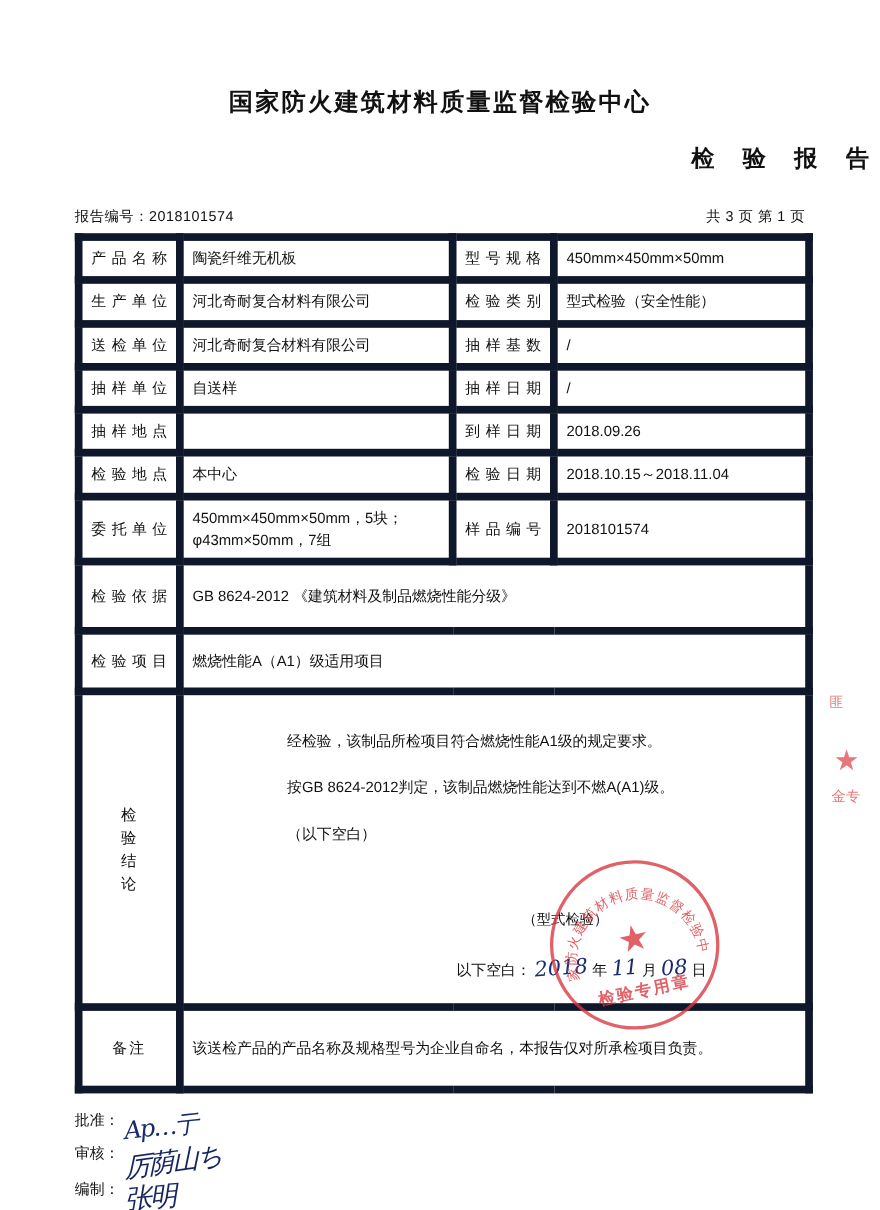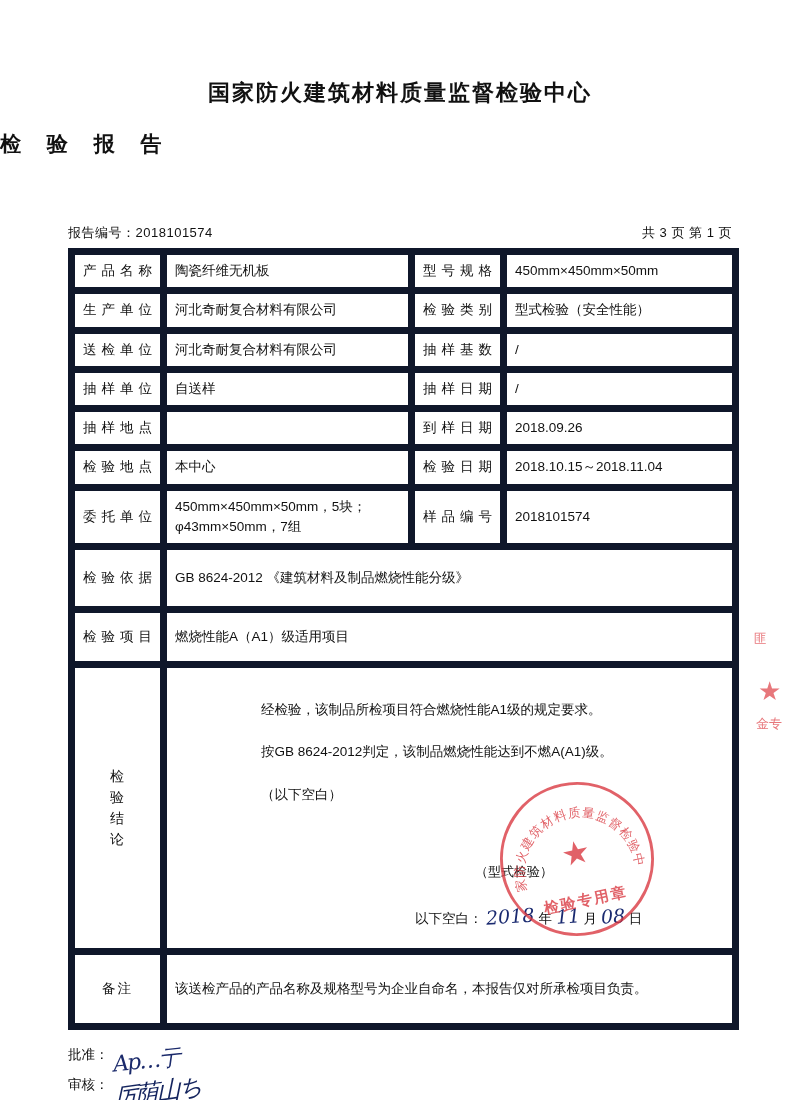--- a/index.html
+++ b/index.html
@@ -22,34 +22,34 @@
     height: 1100px;
   }
   .title-main {
     text-align: center;
     font-size: 22px;
     font-weight: bold;
     letter-spacing: 2px;
     margin-top: 78px;
   }
   .title-sub {
-    text-align: left;
+    text-align: right;
     font-size: 21px;
     font-weight: bold;
     letter-spacing: 10px;
     margin-top: 22px;
   }
   .meta-row {
     display: flex;
     justify-content: space-between;
     align-items: flex-end;
     margin: 30px 68px 6px 68px;
     font-size: 13px;
   }
-  .meta-left { letter-spacing: 0.5px; margin-top: 36px; }
+  .meta-left { letter-spacing: 0.5px; }
   .meta-right { letter-spacing: 0.5px; }
 
   table.report {
     border-collapse: collapse;
     width: 664px;
     margin: 0 68px;
     table-layout: fixed;
     font-size: 13.5px;
   }
   table.report td {

